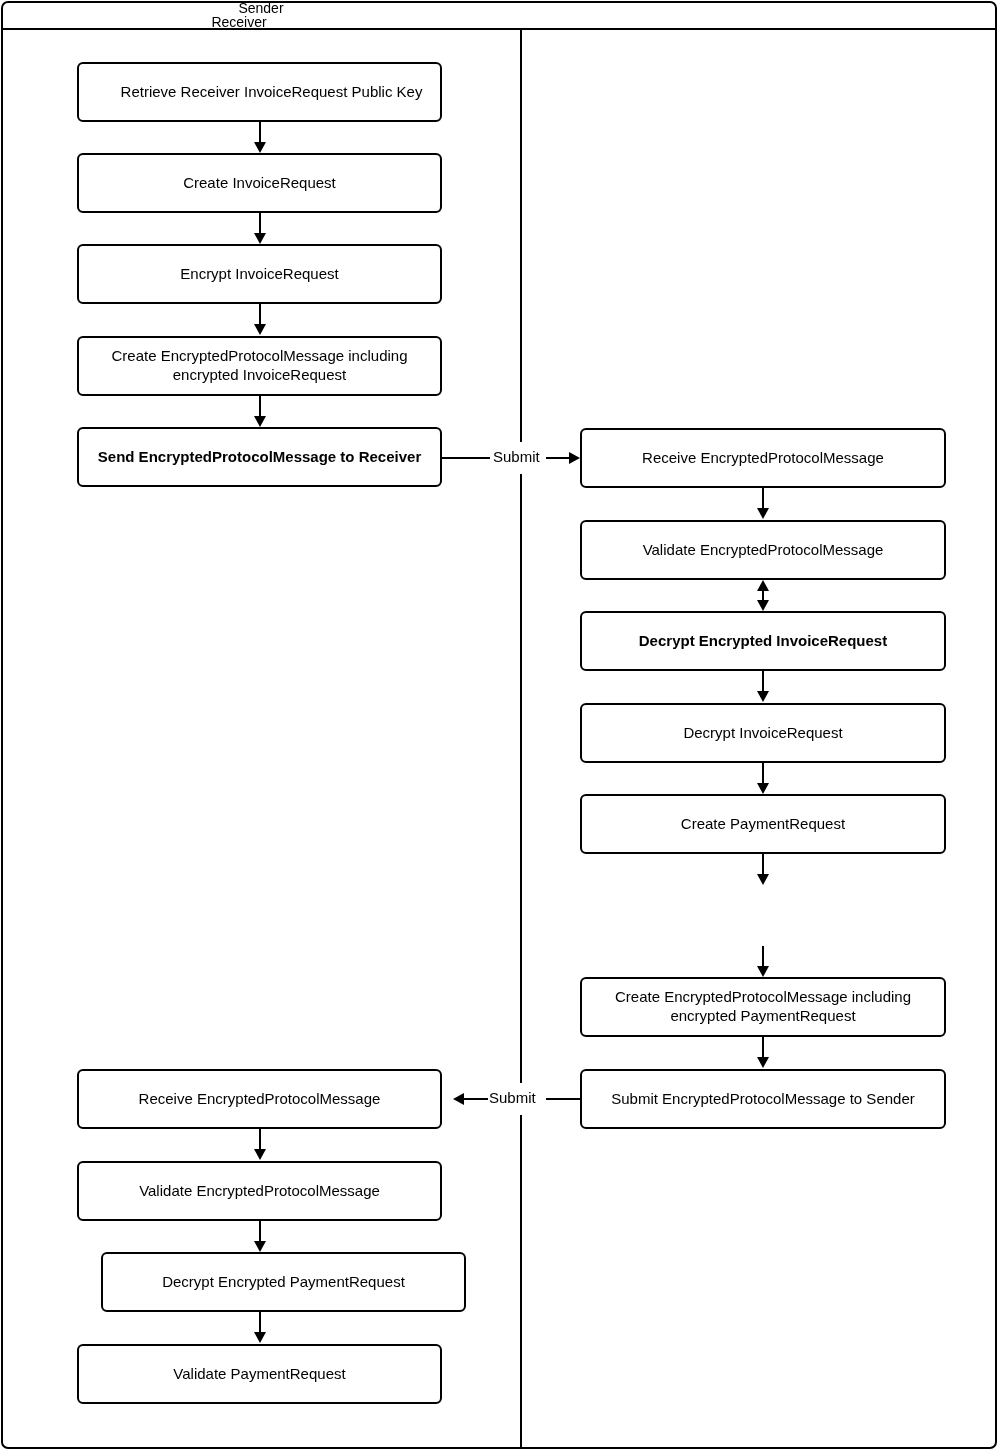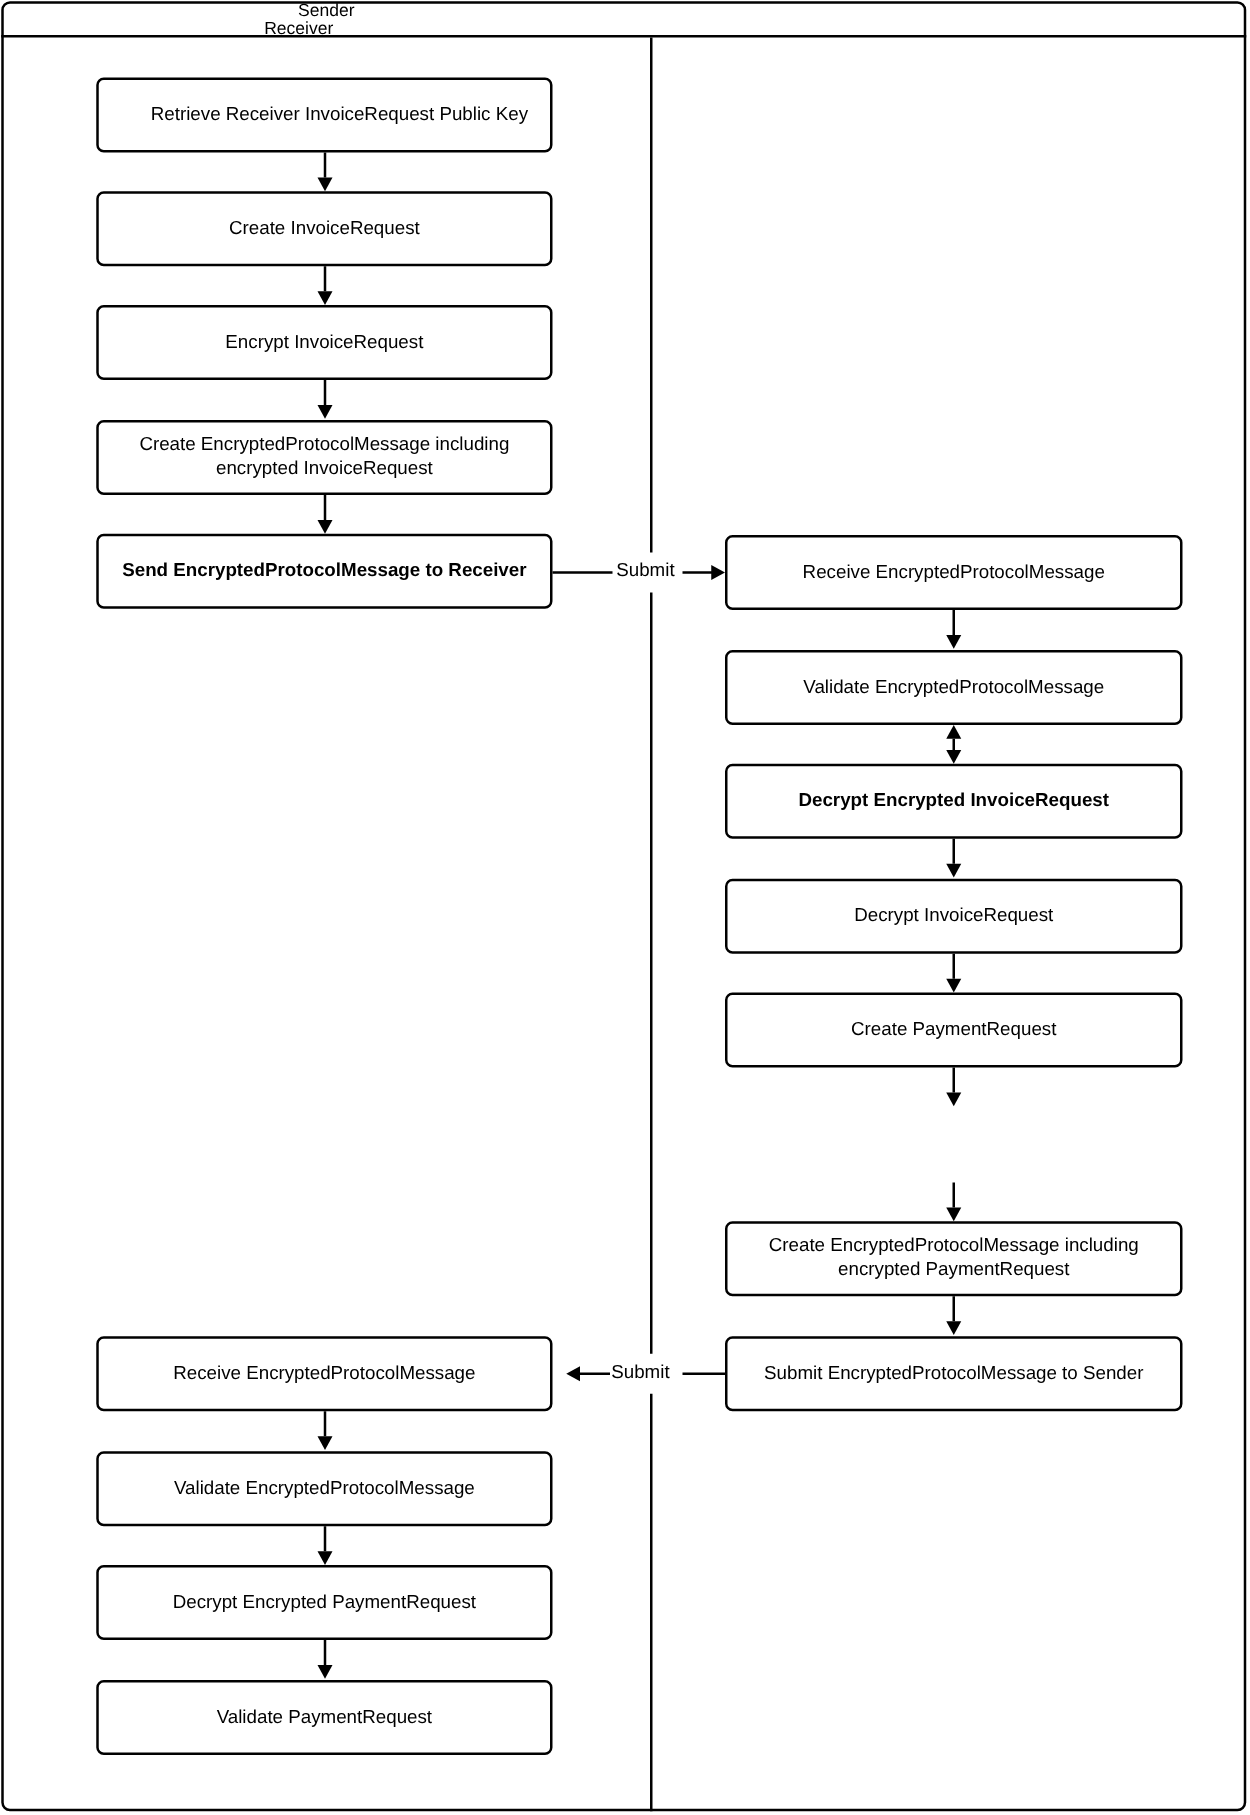--- a/index.html
+++ b/index.html
@@ -225,20 +225,20 @@
   <div class="node sender" style="top:1069px;">Receive EncryptedProtocolMessage</div>
 
   <div class="vline" style="left:259px; top:1129px; height:20px;"></div>
   <div class="arrow-down" style="left:254px; top:1149px;"></div>
 
   <div class="node sender" style="top:1161px;">Validate EncryptedProtocolMessage</div>
 
   <div class="vline" style="left:259px; top:1221px; height:20px;"></div>
   <div class="arrow-down" style="left:254px; top:1241px;"></div>
 
-  <div class="node sender" style="top:1252px;">Decrypt Encrypted PaymentRequest</div>
+  <div class="node sender" style="top:1252px;margin-left:24px;">Decrypt Encrypted PaymentRequest</div>
 
   <div class="vline" style="left:259px; top:1312px; height:20px;"></div>
   <div class="arrow-down" style="left:254px; top:1332px;"></div>
 
   <div class="node sender" style="top:1344px;">Validate PaymentRequest</div>
 
 </div>
 
 </body></html>

